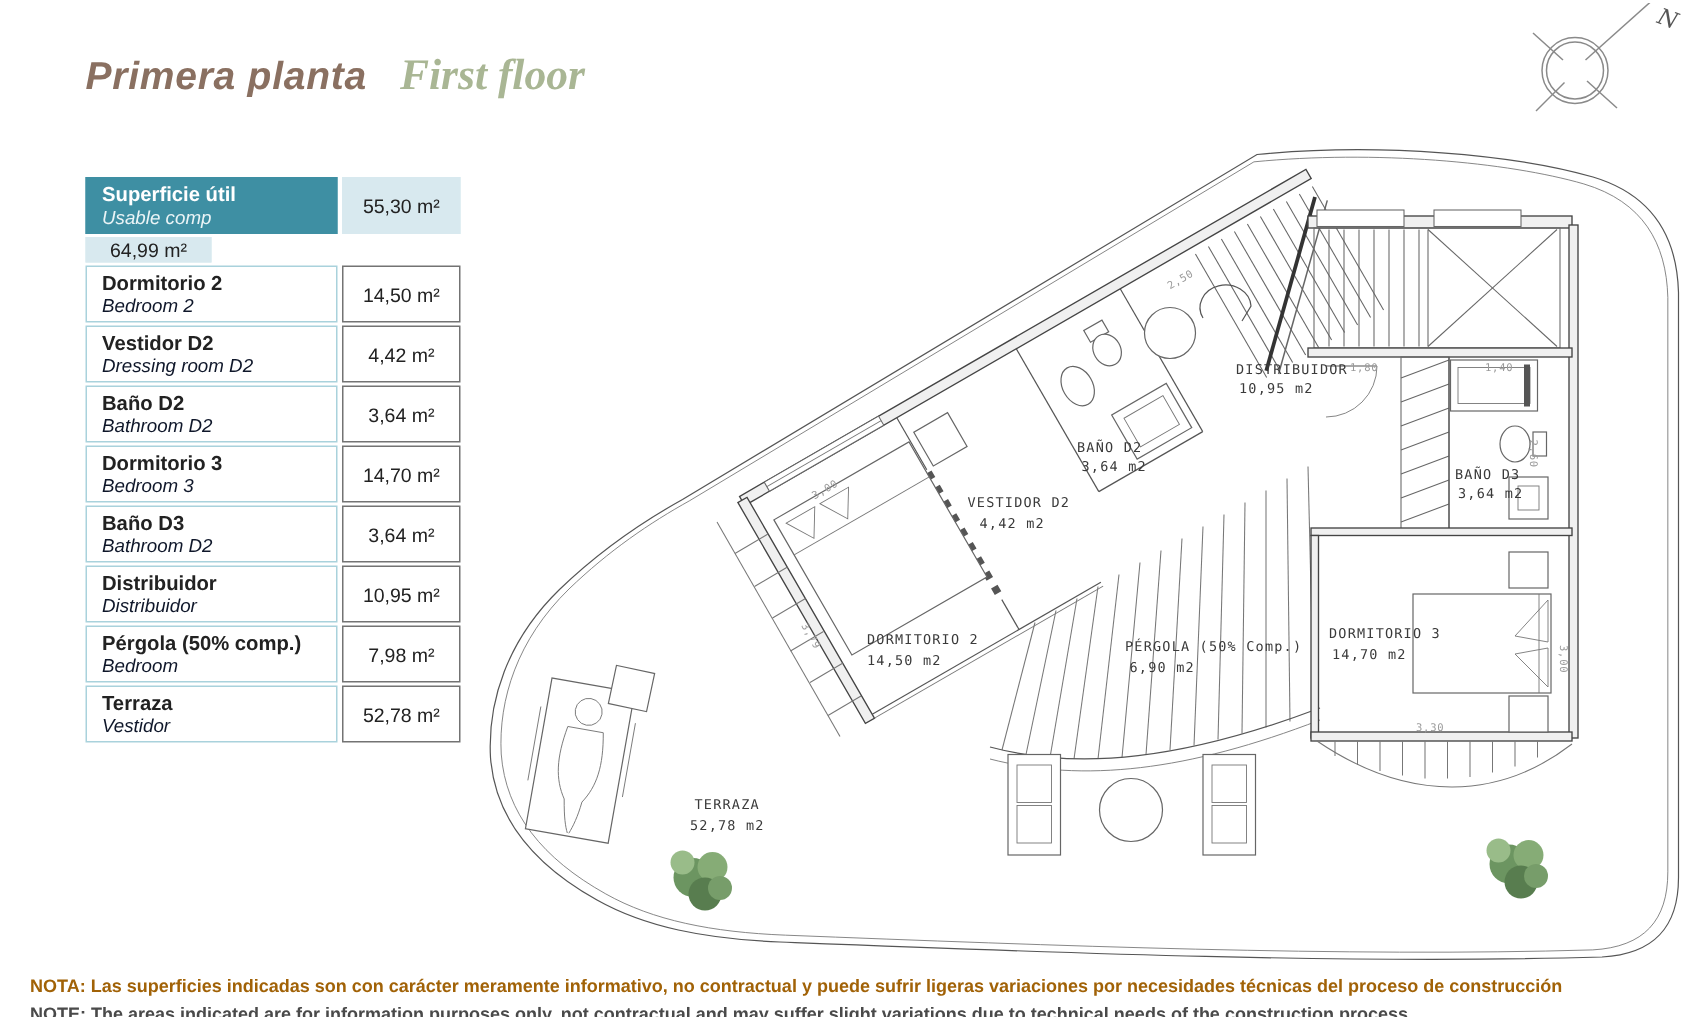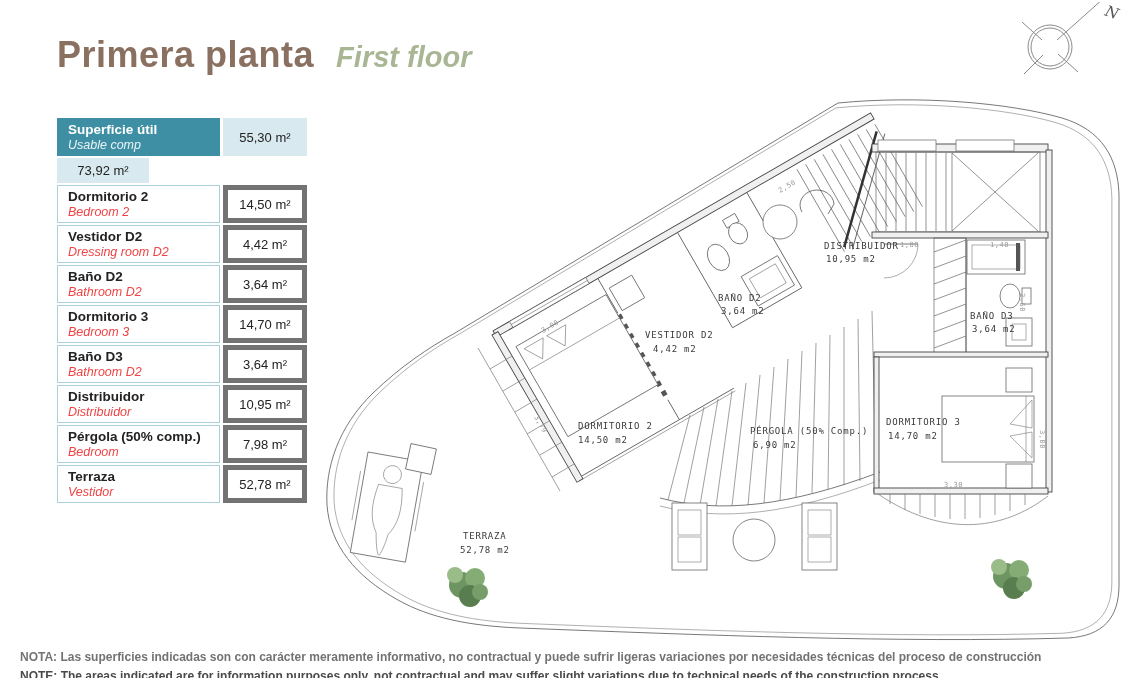--- a/index.html
+++ b/index.html
@@ -1,48 +1,48 @@
 <!DOCTYPE html>
 <html><head>
 <meta charset="utf-8">
 <style>
   html,body{margin:0;padding:0;background:#fff;width:1130px;height:678px;overflow:hidden;
     font-family:"Liberation Sans",sans-serif;}
   .page{position:relative;width:1130px;height:678px;background:#fff;}
 
   
   .title{position:absolute;left:57px;top:34px;white-space:nowrap;}
-  .title .es{font-size:36px;font-weight:700;color:#8a7061;letter-spacing:.5px;}
-  .title .en{font-size:29px;font-weight:700;font-style:italic;color:#a9b694;margin-left:22px;}
+  .title .es{font-size:26px;font-weight:700;color:#8a7061;letter-spacing:.5px;font-style:italic;}
+  .title .en{font-size:29px;font-weight:700;font-style:italic;color:#a9b694;margin-left:22px;font-family:Liberation Serif, serif;}
 
   
   .areas-table{position:absolute;left:57px;top:118px;width:250px;}
   .trow{display:flex;gap:3px;margin-bottom:2px;}
   .tcell-label{width:156px;border:1px solid #a9d2dc;background:#fff;padding:3px 10px;}
   .tcell-label .l1{display:block;font-size:13.5px;font-weight:700;color:#222;line-height:16px;}
-  .tcell-label .l2{display:block;font-size:12.5px;font-style:italic;color:#ef4444;line-height:14px;}
-  .tcell-val{width:82px;border:5px solid #737373;background:#fff;display:flex;align-items:center;
+  .tcell-label .l2{display:block;font-size:12.5px;font-style:italic;color:#0f172a;line-height:14px;}
+  .tcell-val{width:82px;border:1px solid #737373;background:#fff;display:flex;align-items:center;
     justify-content:center;font-size:13px;color:#222;}
   .trow.hl .tcell-label{background:#3e8fa3;border-color:#3e8fa3;}
   .trow.hl .tcell-label .l1{color:#fff;}
   .trow.hl .tcell-label .l2{color:#eaf4f6;}
   .trow.hl .tcell-val{background:#d8e9ef;border-color:#d8e9ef;}
 
   
   .plan-svg{position:absolute;left:310px;top:90px;}
   .compass-svg{position:absolute;left:1012px;top:2px;}
   .plan-label{font-family:"DejaVu Sans Mono",monospace;font-size:9px;letter-spacing:.8px;fill:#3a3a3a;}
   .plan-dim{font-family:"DejaVu Sans Mono",monospace;font-size:7px;letter-spacing:.5px;fill:#9a9a9a;}
   .thin{stroke:#555;stroke-width:.8;fill:none;}
   .thin2{stroke:#777;stroke-width:.6;fill:none;}
   .wall{fill:#f0f0f0;stroke:#444;stroke-width:.9;}
   .furn{stroke:#666;stroke-width:.8;fill:#fff;}
 
   
-  .note1{position:absolute;left:20px;top:650px;width:1100px;font-size:12px;font-weight:700;color:#737373;}
+  .note1{position:absolute;left:20px;top:650px;width:1100px;font-size:12px;font-weight:700;color:#a16207;}
   .note2{position:absolute;left:20px;top:669px;width:1100px;font-size:12px;font-weight:700;color:#4a4a4a;}
 </style>
 </head>
 <body>
 
 <div class="page">
 
   <div class="title">
     <span class="es">Primera planta</span><span class="en">First floor</span>
   </div>
@@ -61,21 +61,21 @@
 
   <div class="areas-table">
     <div class="trow hl">
       <div class="tcell-label">
         <span class="l1">Superficie útil</span>
         <span class="l2">Usable comp</span>
       </div>
       <div class="tcell-val">55,30 m²</div>
     </div>
     <div class="trow hl">
-      <div class="tcell-val">73,92 m²</div>
+      <div class="tcell-val">64,99 m²</div>
     </div>
 
     <div class="trow">
       <div class="tcell-label">
         <span class="l1">Dormitorio 2</span>
         <span class="l2">Bedroom 2</span>
       </div>
       <div class="tcell-val">14,50 m²</div>
     </div>
     <div class="trow">

